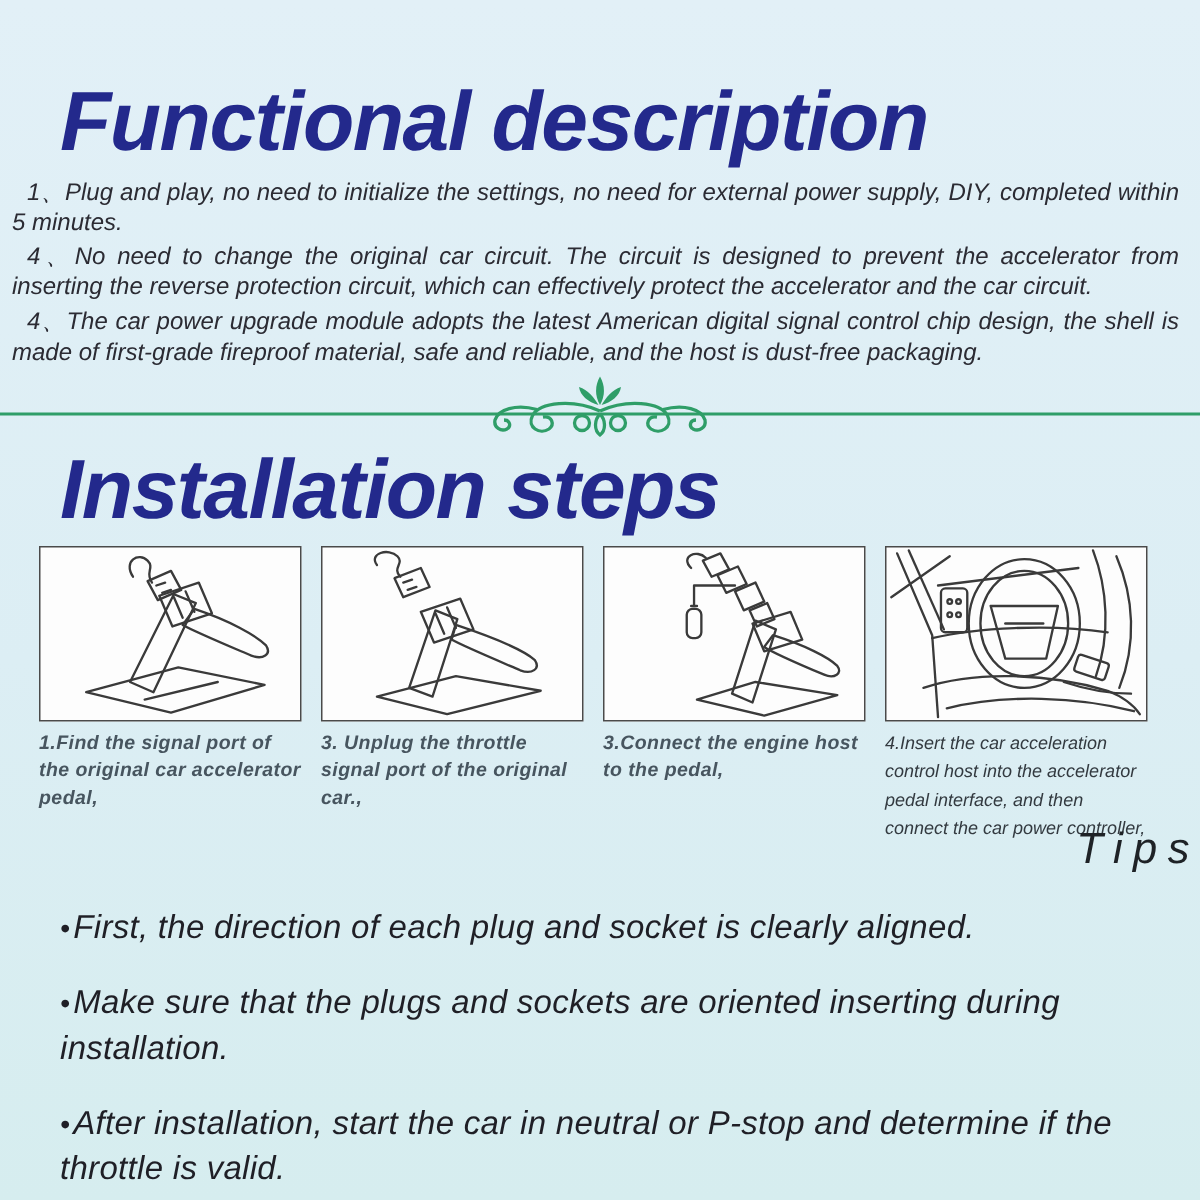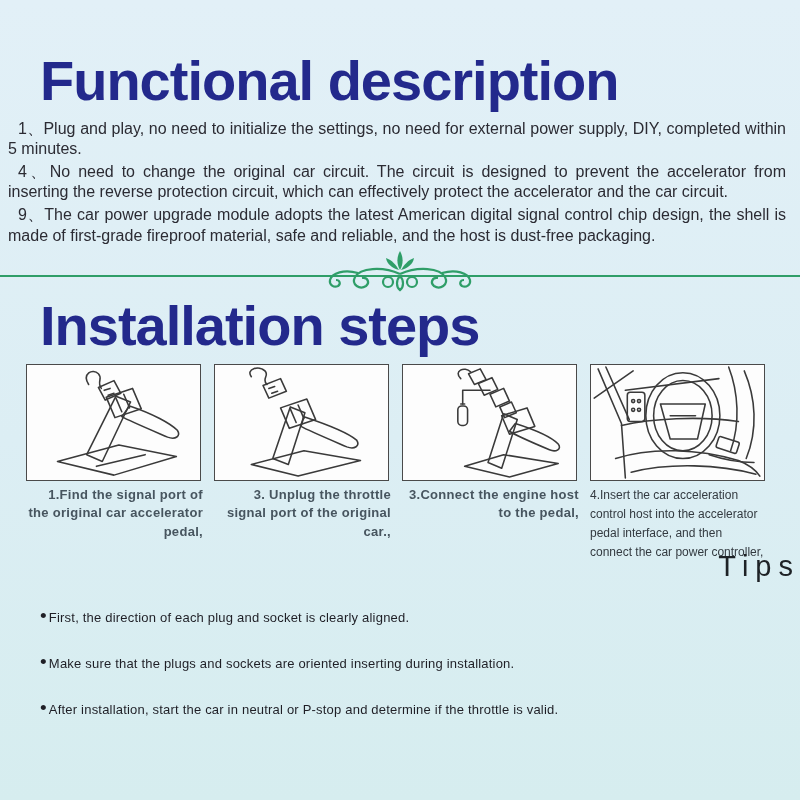--- a/index.html
+++ b/index.html
@@ -2,21 +2,21 @@
 <html><head>
 <meta charset="utf-8">
 <style>
   html,body{margin:0;padding:0;}
   body{
     width:800px;height:800px;overflow:hidden;
     background:linear-gradient(180deg,#e2f0f7 0%,#dceef4 55%,#d6edef 100%);
     font-family:"Liberation Sans",sans-serif;
     -webkit-font-smoothing:antialiased;
   }
-  .page{position:relative;width:800px;height:800px;}
+  .page{position:relative;width:800px;height:800px;font-style:italic;}
   .big-heading{
     margin:0;padding:0 0 0 40px;
     font-size:56px;font-weight:700;letter-spacing:-1px;
     color:#23298c;line-height:1.05;
   }
   .heading-1{padding-top:52px;}
   .heading-2{padding-top:6px;}
   .features{padding:8px 14px 0 8px;}
   .features p{
     margin:0 0 3px 0;
@@ -31,50 +31,50 @@
     column-gap:11px;padding:8px 26px 0 26px;
   }
   .panel{display:flex;flex-direction:column;}
   .panel .art{
     width:175px;height:117px;background:#fdfdfd;
     border:1px solid #4a4a4a;box-sizing:border-box;
   }
   .panel .art svg{display:block;width:100%;height:100%;}
   .cap-bold{
     margin-top:5px;font-size:13px;font-weight:700;color:#47555f;
-    line-height:1.45;letter-spacing:.3px;text-align:right;
+    line-height:1.45;letter-spacing:.3px;
   }
   .cap-small{
     margin-top:5px;font-size:12px;font-weight:400;color:#333a40;
     line-height:1.6;
   }
   .tips-title{
     margin:-12px 0 0 48px;
     font-size:29px;font-weight:400;letter-spacing:7px;color:#1e2226;text-align:right;
   }
   .tips-list{margin:10px 0 0 0;padding:0 20px 0 40px;list-style:none;}
   .tips-list li{
-    font-size:13px;line-height:1.37;color:#1f1f26;letter-spacing:.2px;margin-top:20px;
+    font-size:22px;line-height:1.37;color:#1f1f26;letter-spacing:.2px;margin-top:20px;
   }
   .tips-list li::before{content:"\2022";margin-right:2px;font-size:19px;}
   .lineart{stroke:#3a3a3a;stroke-width:1.6;fill:none;stroke-linecap:round;stroke-linejoin:round;}
   .flourish{stroke:#2f9e68;stroke-width:2.2;fill:none;}
   .flourish-fill{fill:#2f9e68;stroke:none;}
 </style>
 </head>
 <body>
 
 <div class="page">
 
   <h1 class="big-heading heading-1">Functional description</h1>
 
   <div class="features">
     <p>1、Plug and play, no need to initialize the settings, no need for external power supply, DIY, completed within 5 minutes.</p>
     <p>4、No need to change the original car circuit. The circuit is designed to prevent the accelerator from inserting the reverse protection circuit, which can effectively protect the accelerator and the car circuit.</p>
-    <p>9、The car power upgrade module adopts the latest American digital signal control chip design, the shell is made of first-grade fireproof material, safe and reliable, and the host is dust-free packaging.</p>
+    <p>4、The car power upgrade module adopts the latest American digital signal control chip design, the shell is made of first-grade fireproof material, safe and reliable, and the host is dust-free packaging.</p>
   </div>
 
   <div class="divider">
     <div class="line"></div>
     <svg width="240" height="46" viewBox="0 0 240 46">
       <path class="flourish-fill" d="M120,2 C116.5,8 116.5,15 120,21 C123.5,15 123.5,8 120,2 Z"></path>
       <path class="flourish-fill" d="M106,9 C112,11 116,16 119,21 C112,19 107,15 106,9 Z"></path>
       <path class="flourish-fill" d="M134,9 C128,11 124,16 121,21 C128,19 133,15 134,9 Z"></path>
       <path class="flourish" d="M120,25 C102,17 80,19 75,28 C71,36 80,41 86,37 C90,34 88,28 82,29"></path>
       <path class="flourish" d="M120,25 C138,17 160,19 165,28 C169,36 160,41 154,37 C150,34 152,28 158,29"></path>

